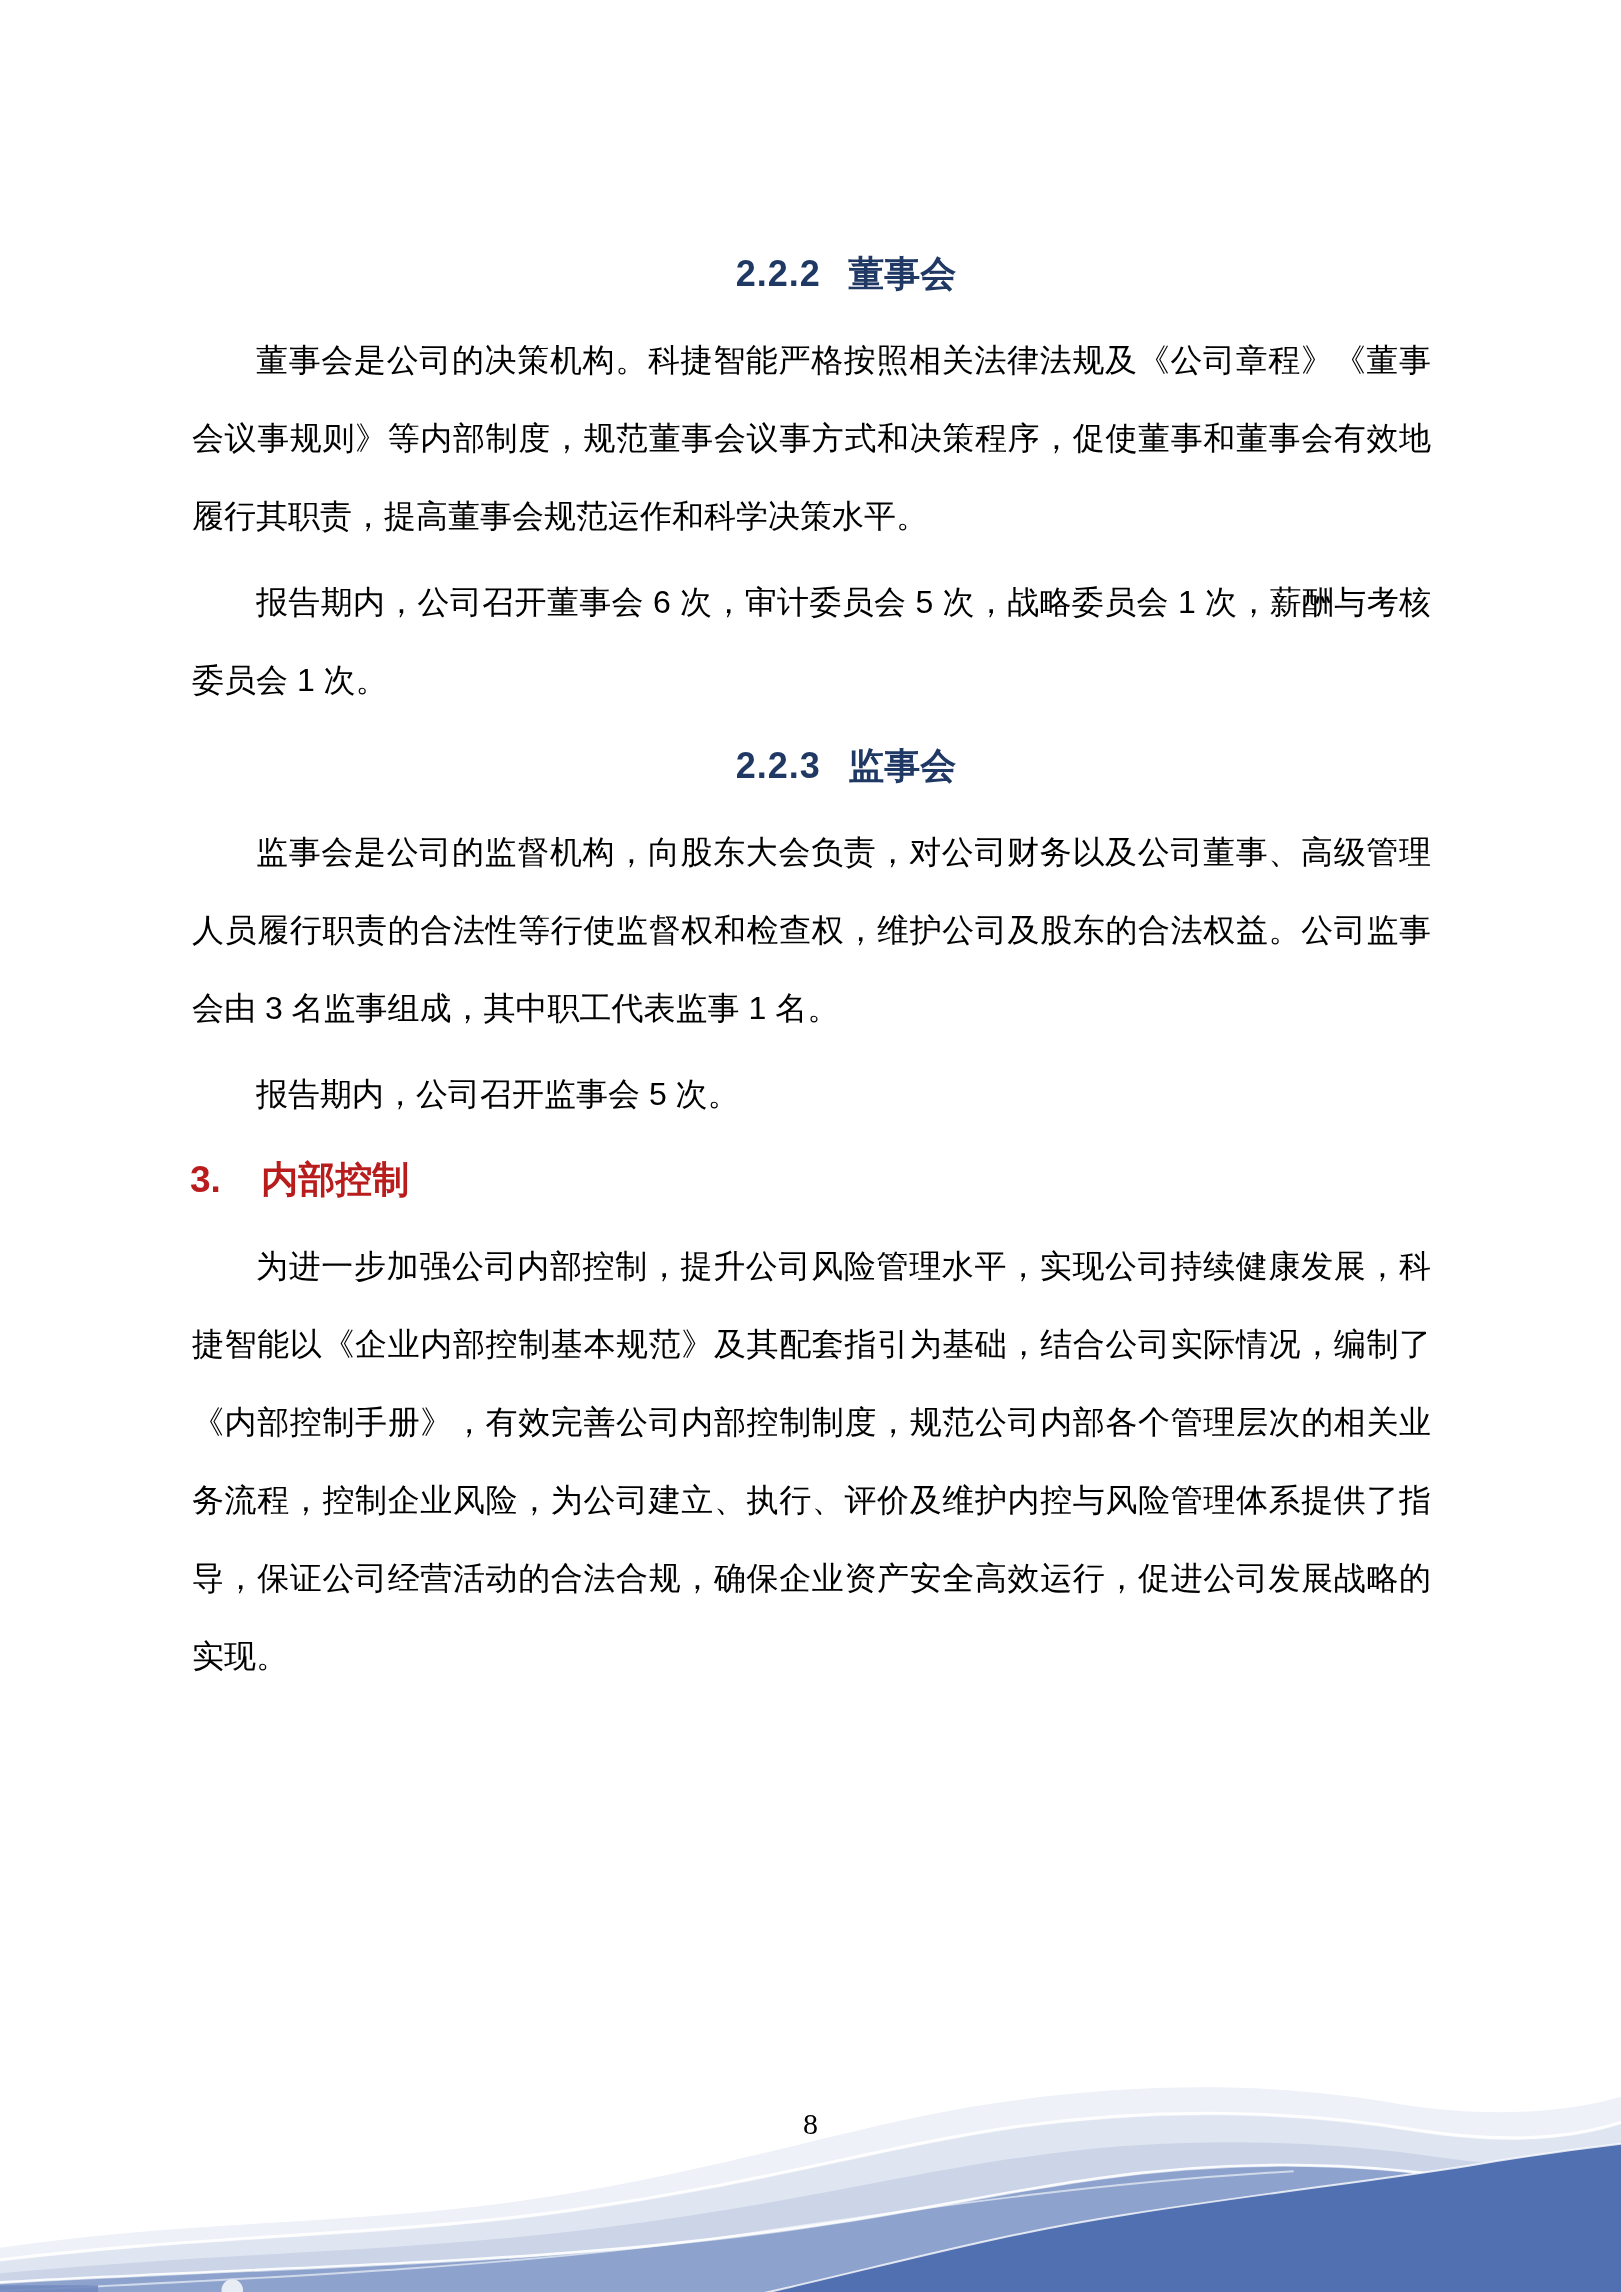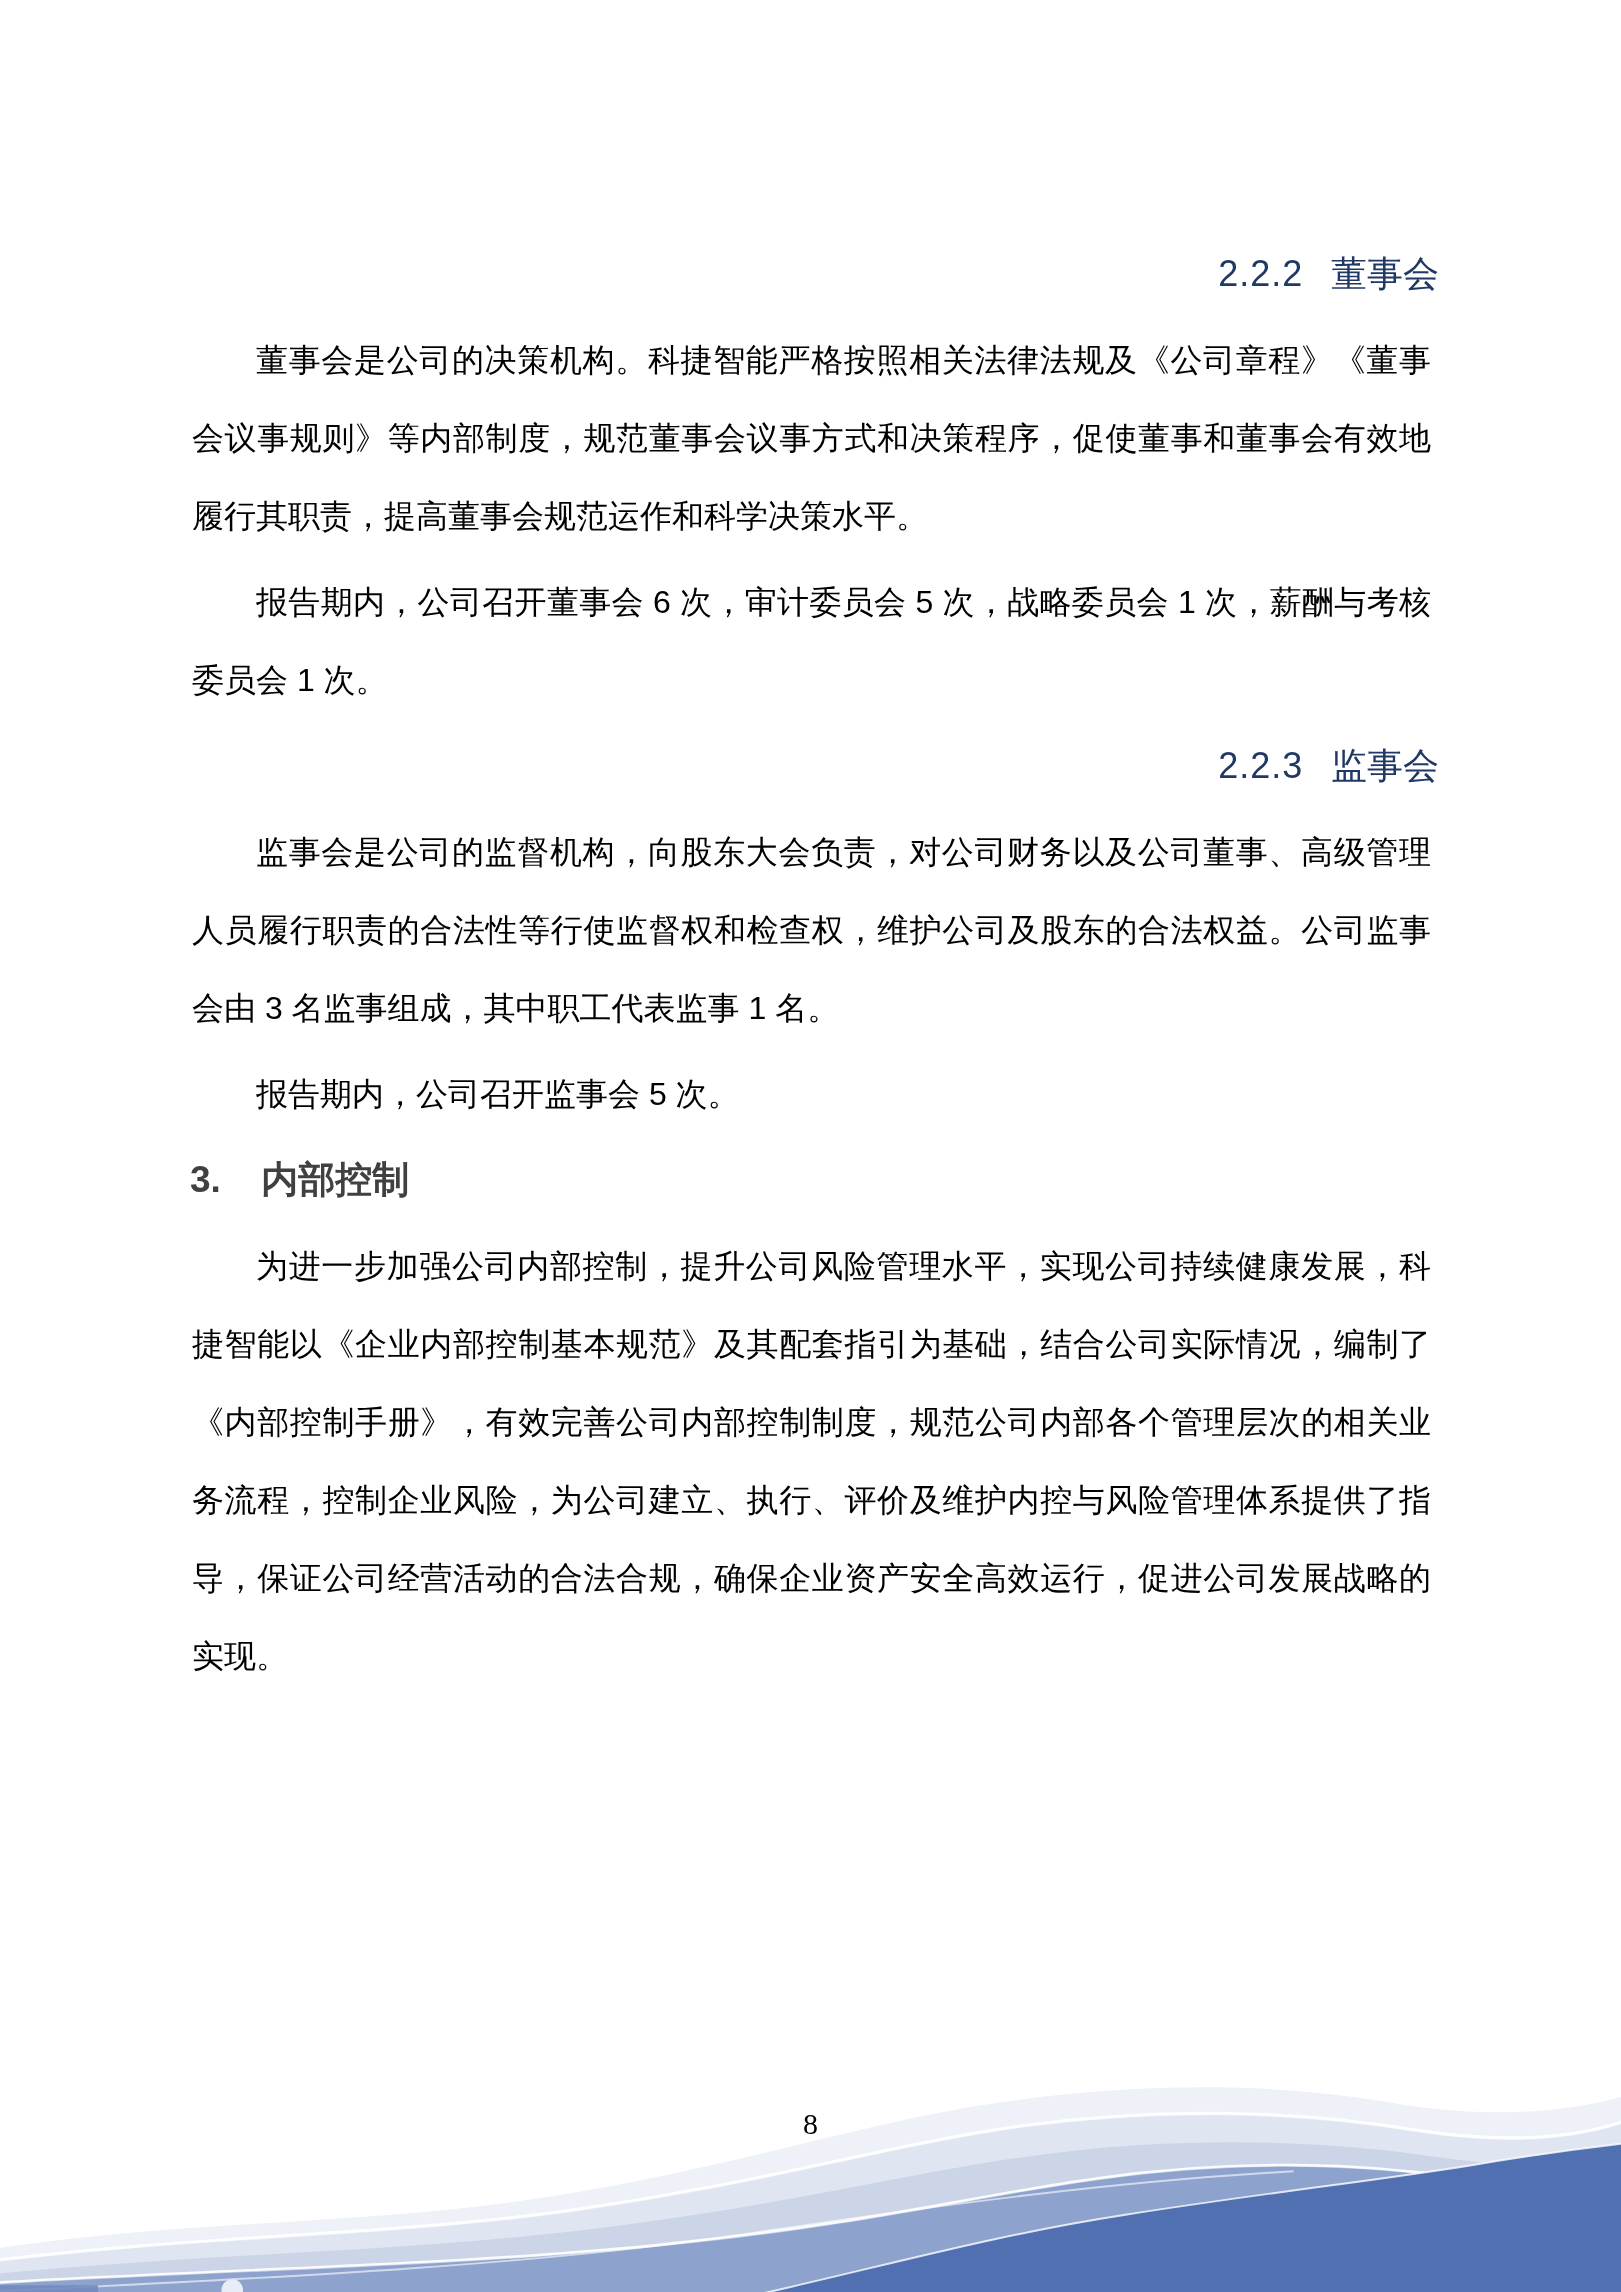--- a/index.html
+++ b/index.html
@@ -23,31 +23,31 @@
     text-align: justify;
   }
   .content p {
     margin: 8px;
     text-indent: 2em;
   }
   .h-l2 {
     margin: 0 0 0 69px;
     font-size: 36px;
     line-height: 78px;
-    font-weight: normal;
+    font-weight: bold;
     color: #1f3864;
-    text-align: right;
+    text-align: center;
   }
   .h-l2 .hnum { margin-right: 17.6px; letter-spacing: 1px; }
   .h-l1 {
     margin: 0 0 0 5.9px;
     font-size: 37px;
     line-height: 78px;
     font-weight: bold;
-    color: #404040;
+    color: #b91c1c;
     text-align: left;
   }
   .h-l1 .hnum { display: inline-block; min-width: 61px; }
   .page-number {
     position: absolute;
     top: 2107px;
     left: 0;
     width: 100%;
     text-align: center;
     font-family: "Liberation Serif", serif;

